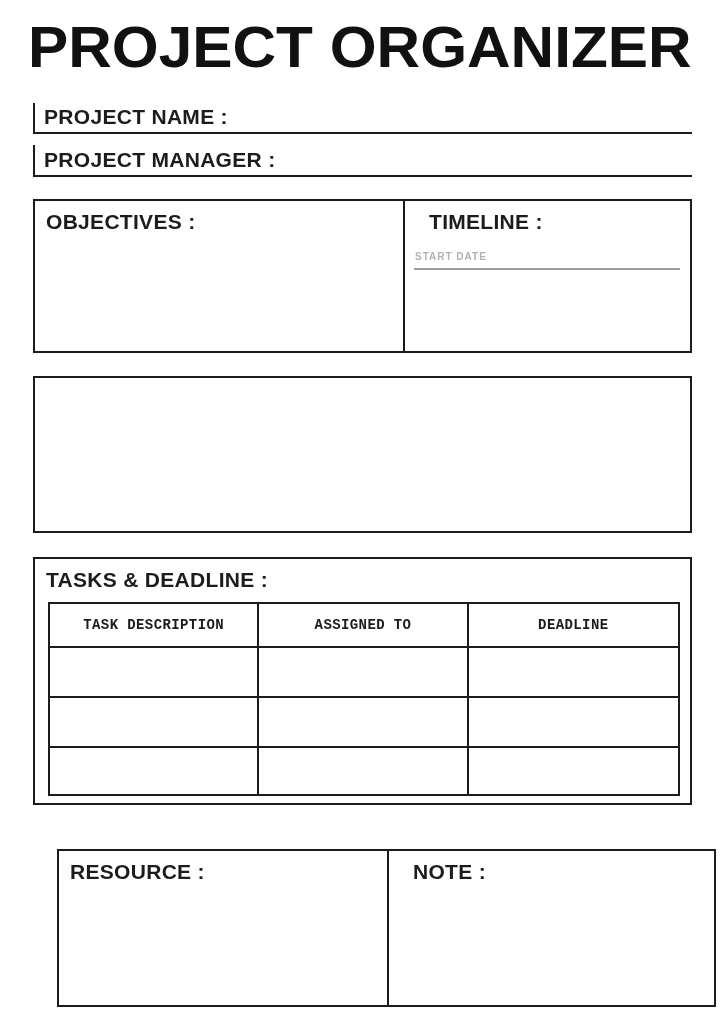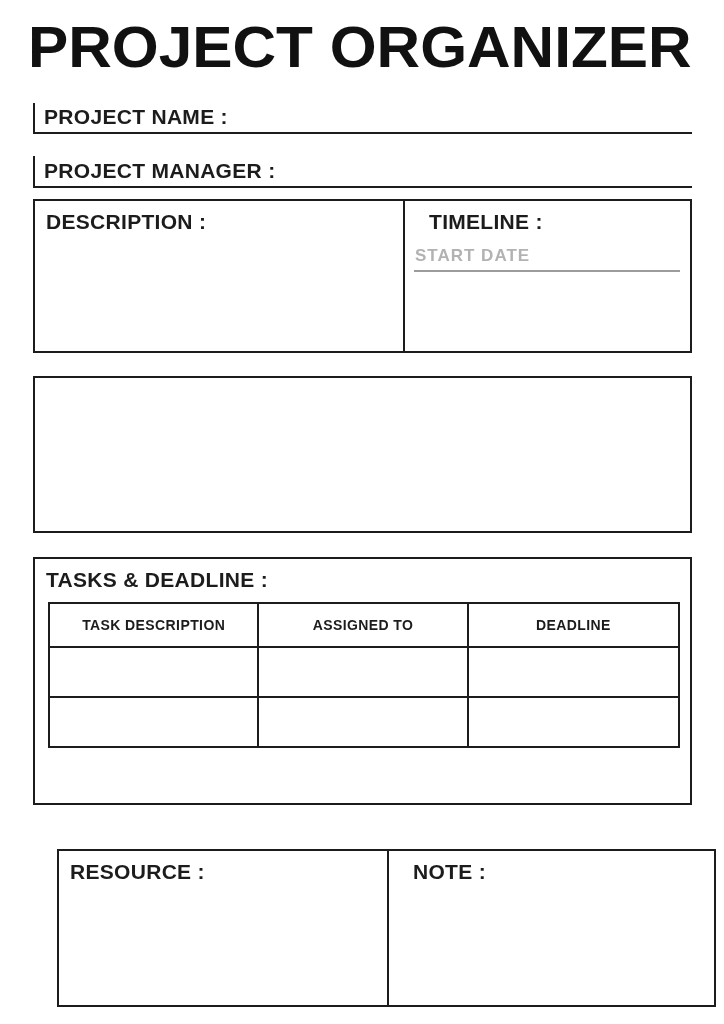--- a/index.html
+++ b/index.html
@@ -42,29 +42,30 @@
   .box .pad-label{display:block;padding:9px 0 0 11px;}
   .split{display:flex;height:100%;}
   .split .col-l{flex:0 0 368px;}
   .split .col-r{flex:1;border-left:2px solid var(--ink);}
   .tl-field{
     margin:0 10px 0 9px;display:block;
     border-bottom:2px solid var(--muted-line);
     padding:12px 0 4px 1px;
   }
   .tl-field .ph{
-    font-size:17px;font-weight:bold;letter-spacing:1px;color:var(--muted);
+    font-size:10px;font-weight:bold;letter-spacing:1px;color:var(--muted);
   }
   
   .task-table{
-    position:absolute;left:13px;top:43px;width:632px;height:146px;
+    position:absolute;left:13px;top:43px;width:632px;height:194px;
     border:2px solid var(--ink);
     display:grid;
     grid-template-columns:1fr 1fr 1fr;
     grid-template-rows:44px 50px 50px 1fr;
+    font-family:Liberation Mono, monospace;
   }
   .task-table .cell{
     border-right:2px solid var(--ink);
     border-bottom:2px solid var(--ink);
     display:flex;align-items:center;justify-content:center;
   }
   .task-table .cell:nth-child(3n){border-right:none;}
   .task-table .cell:nth-last-child(-n+3){border-bottom:none;}
   .task-table .head{
     font-size:14px;font-weight:bold;letter-spacing:0.4px;color:var(--ink);
@@ -74,29 +75,29 @@
 </head>
 <body>
 
 <h1 class="page-title">PROJECT ORGANIZER</h1>
 
 <div class="line-field" style="top:103px;height:31px;">
   <span class="label">PROJECT NAME :</span>
   <span class="fill"></span>
 </div>
 
-<div class="line-field" style="top:156px;height:32px;gap:8px;">
+<div class="line-field" style="top:145px;height:32px;gap:8px;">
   <span class="label">PROJECT MANAGER :</span>
   <span class="fill"></span>
 </div>
 
 <div class="box" style="top:199px;height:154px;">
   <div class="split">
     <div class="col-l" style="position:relative;">
-      <span class="label pad-label">DESCRIPTION :</span>
+      <span class="label pad-label">OBJECTIVES :</span>
       <div class="area-fill" style="top:30px;"></div>
     </div>
     <div class="col-r">
       <span class="label pad-label" style="padding-left:24px;">TIMELINE :</span>
       <div class="tl-field">
         <span class="ph">START DATE</span>
       </div>
     </div>
   </div>
 </div>

